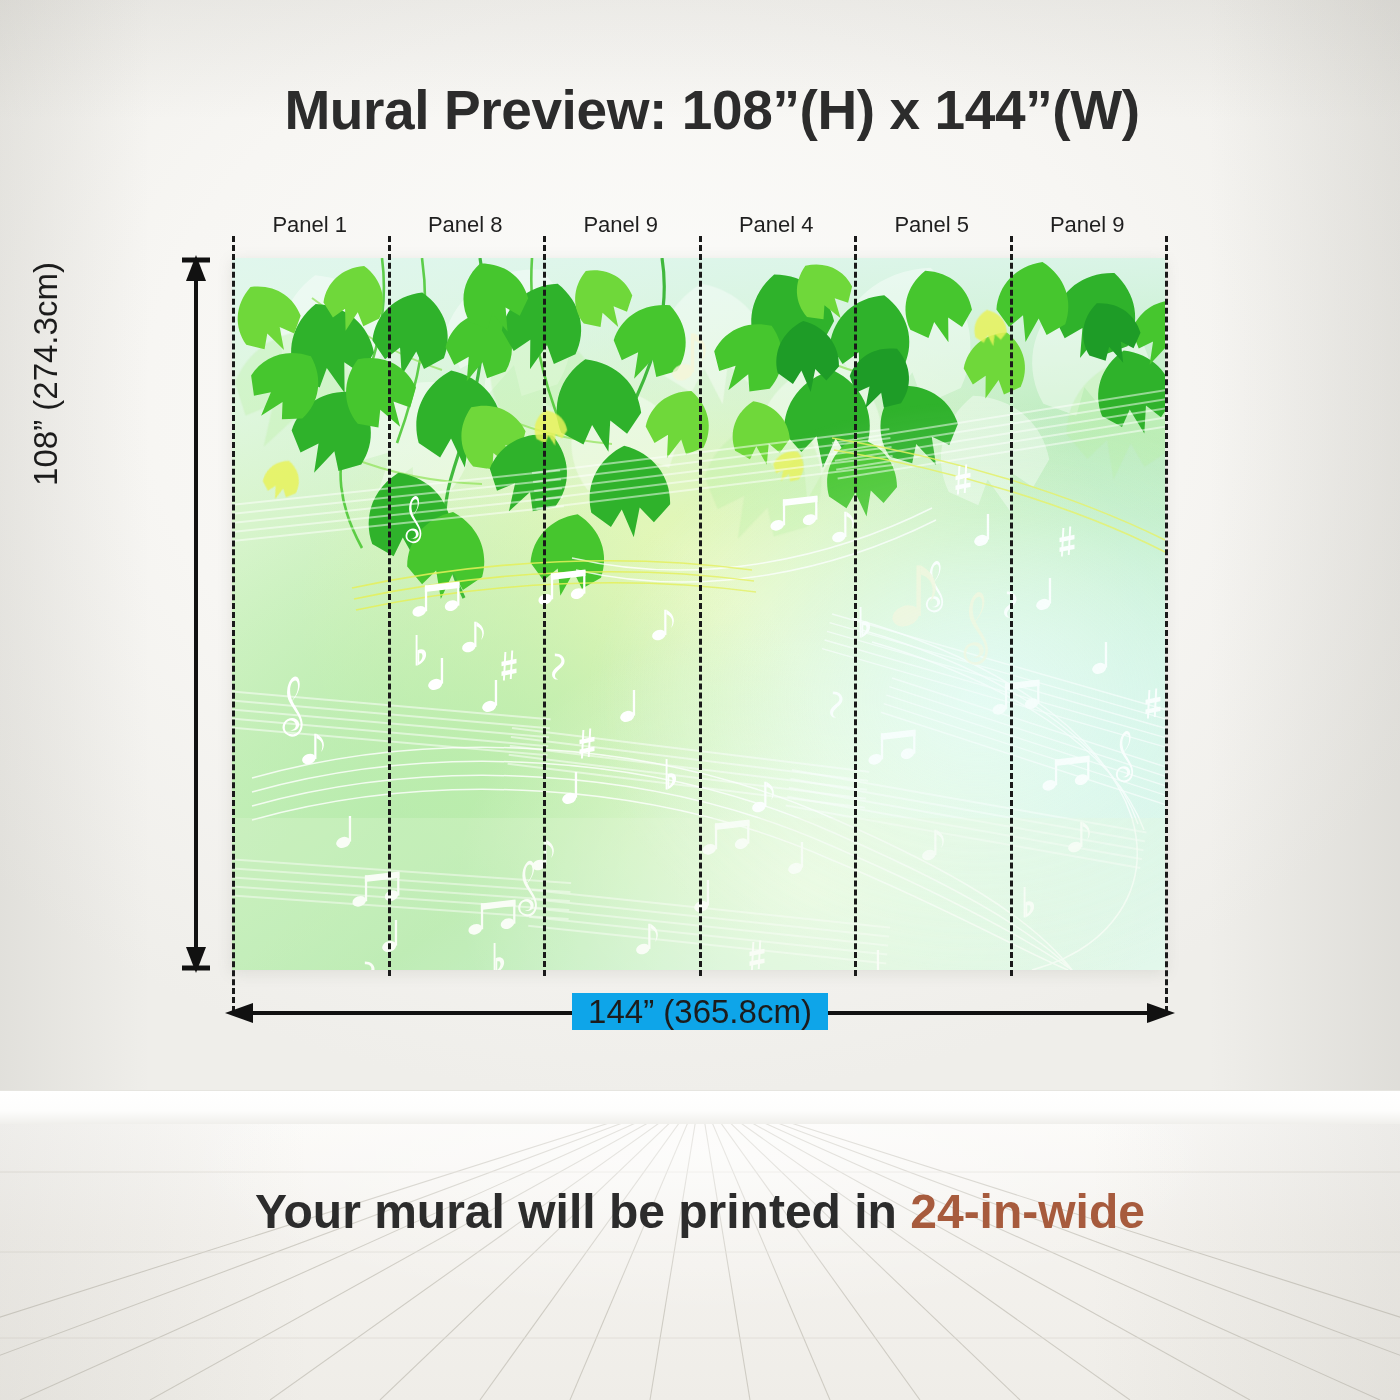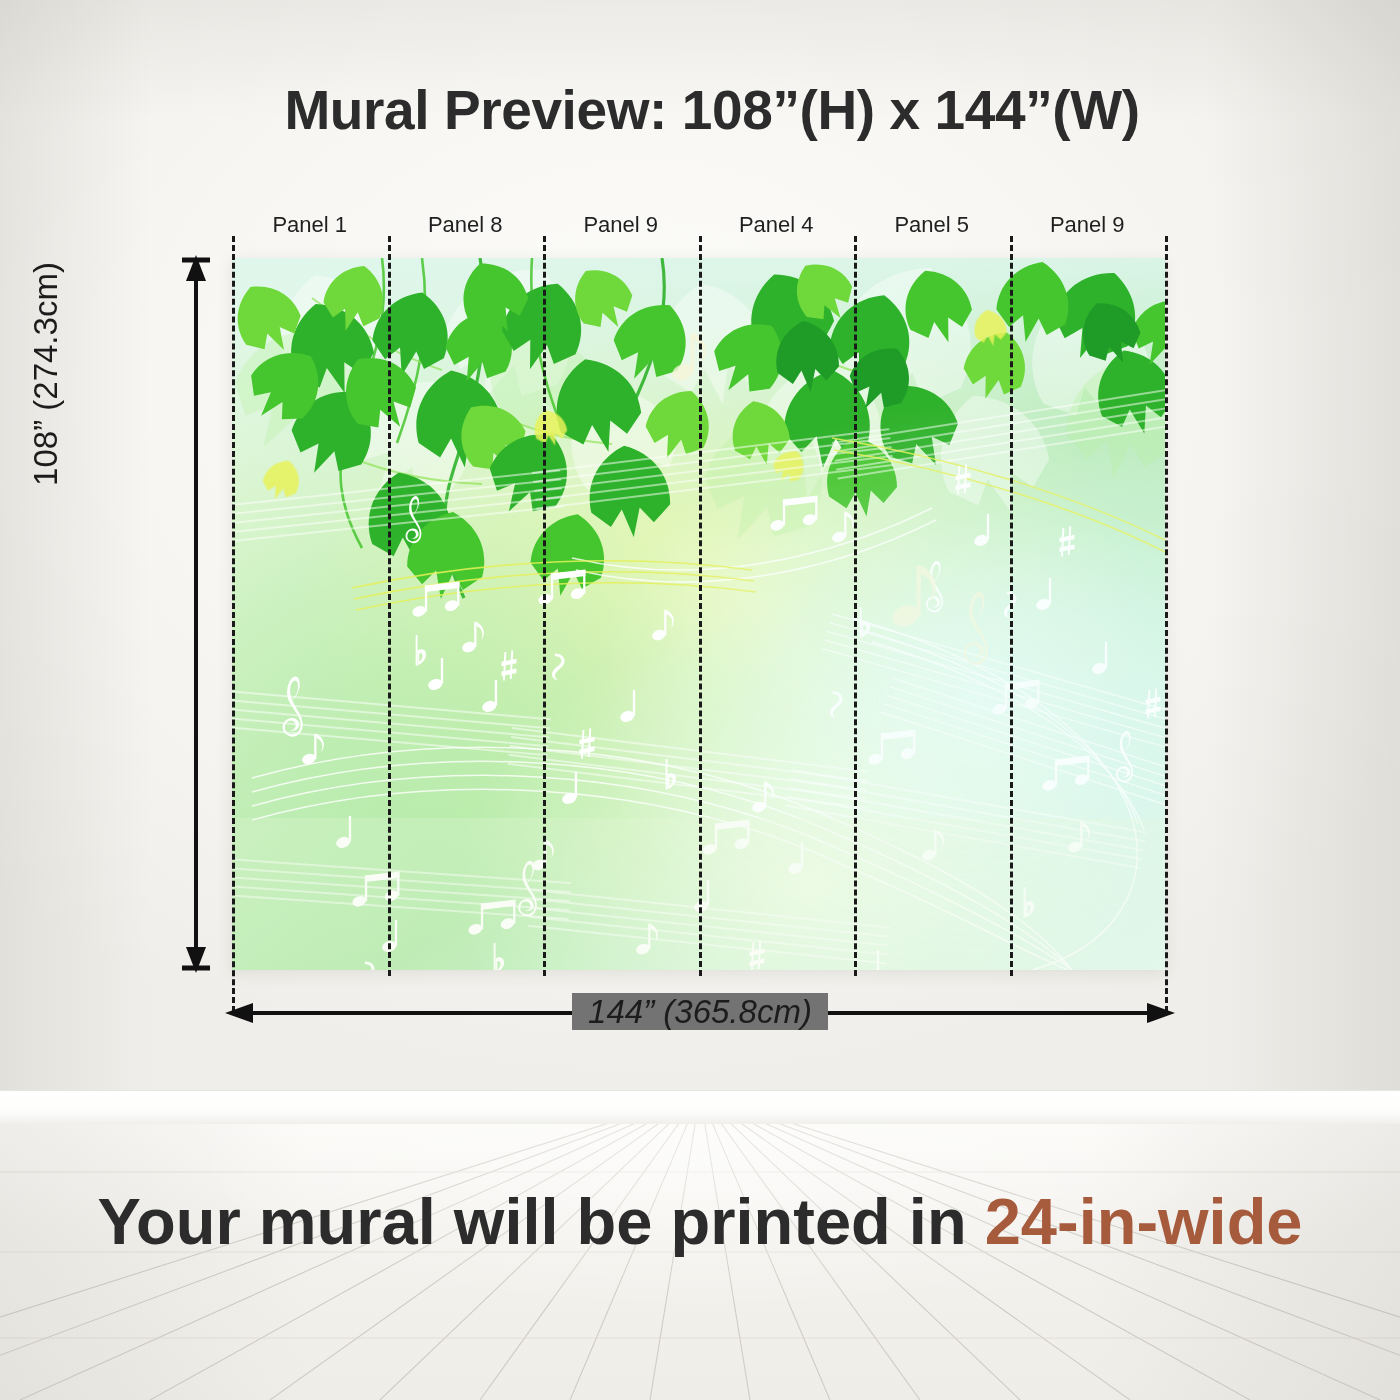--- a/index.html
+++ b/index.html
@@ -91,28 +91,28 @@
     transform:rotate(-90deg);
     transform-origin:50% 50%;
     text-align:center;
     font-size:33px;color:#1C1C1C;white-space:nowrap;
   }
   .h-label{
     position:absolute;left:0;top:993px;width:1400px;text-align:center;
     font-size:33px;color:#1C1C1C;white-space:nowrap;
   }
   .h-label span{
-    background:#737373;padding:0 16px;font-style:italic;
+    background:#0ea5e9;padding:0 16px;
   }
 
   
   .caption{
     position:absolute;left:90px;top:1185px;width:1220px;
     text-align:center;
-    font-size:65px;font-weight:bold;line-height:1.14;
+    font-size:48px;font-weight:bold;line-height:1.14;
     color:#2C2C2C;
   }
   .caption .accent{color:#A75B3D;}
 </style>
 </head>
 <body>
 
 <div id="stage">
 
   <div class="wall"></div>

